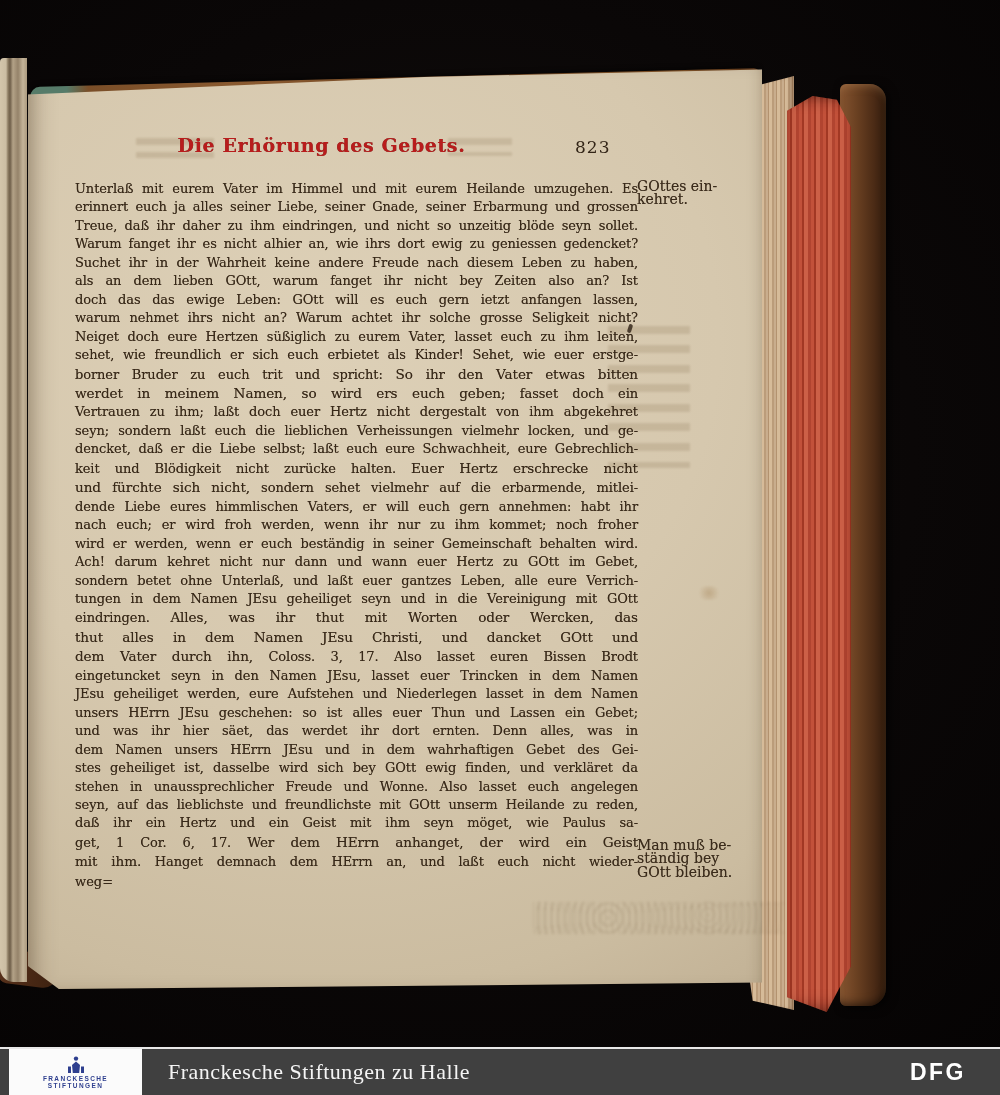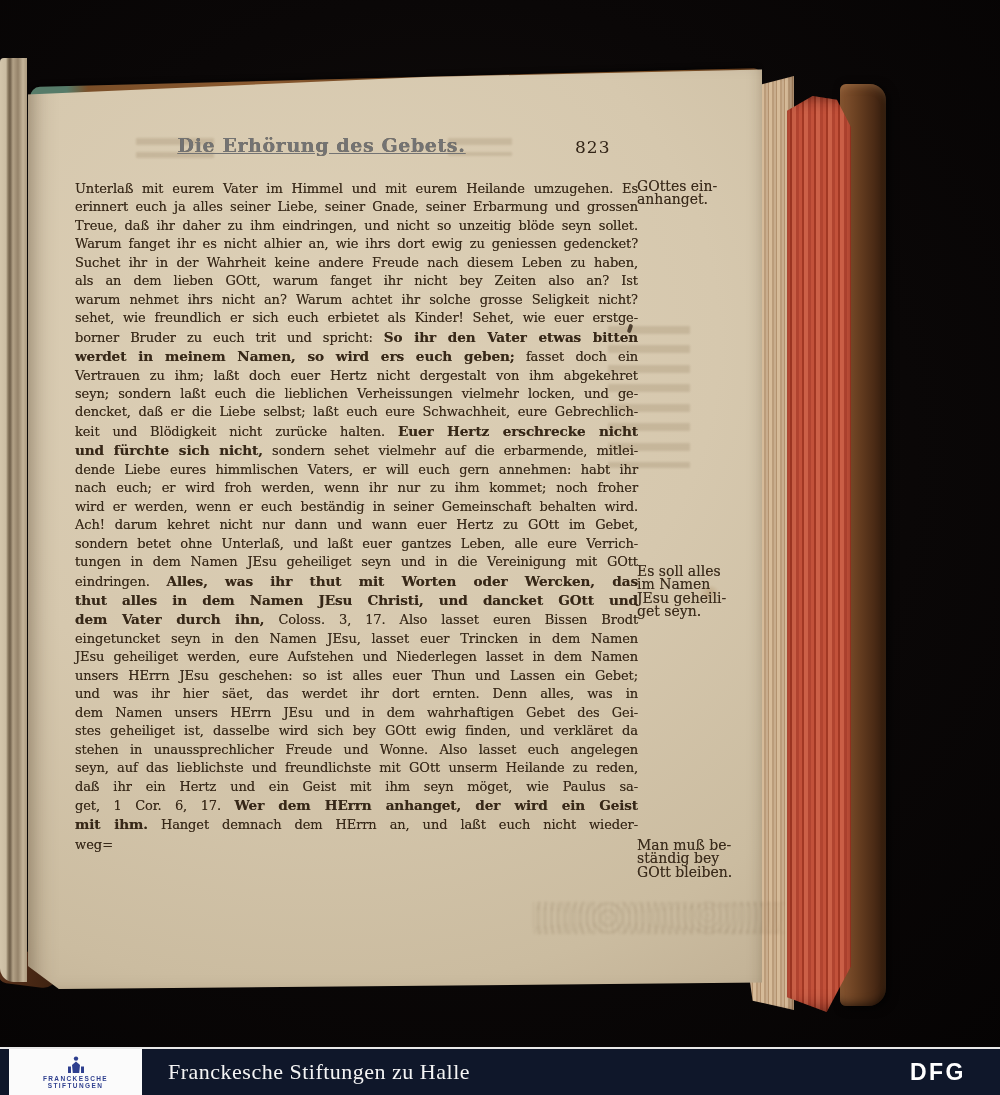--- a/index.html
+++ b/index.html
@@ -47,34 +47,33 @@
     background:radial-gradient(120% 90% at 40% 30%, #ddd0b7 0%, #d6c8ae 45%, #cbbca0 78%, #bdac90 100%);
     clip-path:polygon(0% 3.3%,54% 1.4%,100% .6%,100% 99.2%,4.2% 99.9%,0% 97.4%);
     box-shadow:inset 16px 0 24px -14px rgba(60,40,20,.5), inset -8px 0 16px -10px rgba(80,55,30,.4);
   }
   .page-content{position:absolute;left:28px;top:64px;width:734px;height:926px;z-index:4;color:#38291a;}
 
   
   .header{position:absolute;left:47px;top:70px;width:563px;height:26px;}
   .running-title{
     display:block;text-align:center;padding-right:70px;
-    font-size:19px;font-weight:bold;letter-spacing:.6px;color:#737373;
+    font-size:19px;font-weight:bold;letter-spacing:.6px;color:#b91c1c;
     text-shadow:0 0 .5px rgba(40,25,10,.65);
-    text-decoration:underline;
   }
   .page-number{position:absolute;left:500px;top:3px;font-size:17px;letter-spacing:1px;color:#33251786;color:#332517;}
 
   .body-text{position:absolute;left:47px;top:116px;width:563px;}
   .bline{
     font-size:13px;line-height:18.45px;white-space:normal;
     text-align:justify;text-align-last:justify;
     letter-spacing:-0.1px;color:#372818;
     text-shadow:0 0 .45px rgba(45,30,15,.55);
   }
-  .bline .em{font-weight:bold;font-size:13.6px;}
+  .bline .em{font-weight:normal;font-size:13.6px;}
   .catchword{font-size:13px;line-height:19px;text-align:left;padding-right:58px;color:#372818;text-shadow:0 0 .45px rgba(45,30,15,.55);}
 
   .mnote{
     position:absolute;left:609px;width:108px;
     font-size:14px;line-height:13.4px;color:#3a2b1b;
     text-shadow:0 0 .4px rgba(45,30,15,.5);
   }
   .mnote-1{top:116px;}
   .mnote-2{top:501px;}
   .mnote-3{top:775px;}
@@ -88,21 +87,21 @@
     background:repeating-radial-gradient(circle at 30% 50%, rgba(95,70,40,.28) 0 1.5px, transparent 1.5px 7px),
                repeating-radial-gradient(circle at 70% 40%, rgba(95,70,40,.22) 0 1px, transparent 1px 6px);
     opacity:.7;}
   .stain-dot{left:668px;top:522px;width:26px;height:14px;border-radius:50%;
     background:radial-gradient(circle,rgba(150,110,60,.4),transparent 70%);filter:blur(1px);}
   .speck{left:600px;top:260px;width:4px;height:9px;background:#2e2014;border-radius:2px;transform:rotate(18deg);filter:none;opacity:.8;}
 
   
   .footer{
     position:absolute;left:0;top:1047px;width:1000px;height:48px;z-index:6;
-    background:#0f172a;border-top:2px solid #e8e8e8;box-sizing:border-box;
+    background:#404040;border-top:2px solid #e8e8e8;box-sizing:border-box;
   }
   .logo-box{
     position:absolute;left:9px;top:0px;width:133px;height:46px;background:#fbfbfb;
     display:flex;flex-direction:column;align-items:center;justify-content:center;gap:1px;
   }
   .logo-text{display:flex;flex-direction:column;align-items:center;
     font-family:"Liberation Sans",sans-serif;font-size:6.5px;line-height:7px;
     letter-spacing:1.4px;color:#2e3f8f;font-weight:bold;}
   .inst{
     position:absolute;left:168px;top:50%;transform:translateY(-50%);
@@ -139,21 +138,23 @@
   </div>
 
   <div class="body-text">
 
   <div class="bline">Unterlaß mit eurem Vater im Himmel und mit eurem Heilande umzugehen. Es</div>
       <div class="bline">erinnert euch ja alles seiner Liebe, seiner Gnade, seiner Erbarmung und grossen</div>
       <div class="bline">Treue, daß ihr daher zu ihm eindringen, und nicht so unzeitig blöde seyn sollet.</div>
       <div class="bline">Warum fanget ihr es nicht alhier an, wie ihrs dort ewig zu geniessen gedencket?</div>
       <div class="bline">Suchet ihr in der Wahrheit keine andere Freude nach diesem Leben zu haben,</div>
       <div class="bline">als an dem lieben GOtt, warum fanget ihr nicht bey Zeiten also an? Ist</div>
+      <div class="bline">doch das das ewige Leben: GOtt will es euch gern ietzt anfangen lassen,</div>
       <div class="bline">warum nehmet ihrs nicht an? Warum achtet ihr solche grosse Seligkeit nicht?</div>
+      <div class="bline">Neiget doch eure Hertzen süßiglich zu eurem Vater, lasset euch zu ihm leiten,</div>
       <div class="bline">sehet, wie freundlich er sich euch erbietet als Kinder! Sehet, wie euer erstge-</div>
       <div class="bline">borner Bruder zu euch trit und spricht: <span class="em">So ihr den Vater etwas bitten</span></div>
       <div class="bline"><span class="em">werdet in meinem Namen, so wird ers euch geben;</span> fasset doch ein</div>
       <div class="bline">Vertrauen zu ihm; laßt doch euer Hertz nicht dergestalt von ihm abgekehret</div>
       <div class="bline">seyn; sondern laßt euch die lieblichen Verheissungen vielmehr locken, und ge-</div>
       <div class="bline">dencket, daß er die Liebe selbst; laßt euch eure Schwachheit, eure Gebrechlich-</div>
       <div class="bline">keit und Blödigkeit nicht zurücke halten. <span class="em">Euer Hertz erschrecke nicht</span></div>
       <div class="bline"><span class="em">und fürchte sich nicht,</span> sondern sehet vielmehr auf die erbarmende, mitlei-</div>
       <div class="bline">dende Liebe eures himmlischen Vaters, er will euch gern annehmen: habt ihr</div>
       <div class="bline">nach euch; er wird froh werden, wenn ihr nur zu ihm kommet; noch froher</div>
@@ -174,27 +175,21 @@
       <div class="bline">seyn, auf das lieblichste und freundlichste mit GOtt unserm Heilande zu reden,</div>
       <div class="bline">daß ihr ein Hertz und ein Geist mit ihm seyn möget, wie Paulus sa-</div>
       <div class="bline">get, 1 Cor. 6, 17. <span class="em">Wer dem HErrn anhanget, der wird ein Geist</span></div>
       <div class="bline"><span class="em">mit ihm.</span> Hanget demnach dem HErrn an, und laßt euch nicht wieder-</div>
       <div class="catchword">weg=</div>
     </div>
   <div class="body-text" style="top:auto;"></div>
 
   <div class="mnote mnote-1">
       <div>GOttes ein-</div>
-      <div>anhanget.</div>
-    </div>
-  <div class="mnote mnote-2">
-      <div>Es soll alles</div>
-      <div>im Namen</div>
-      <div>JEsu geheili-</div>
-      <div>get seyn.</div>
+      <div>kehret.</div>
     </div>
   <div class="mnote mnote-3">
       <div>Man muß be-</div>
       <div>ständig bey</div>
       <div>GOtt bleiben.</div>
     </div>
 </div>
 
 <div class="footer">
   <div class="logo-box">

